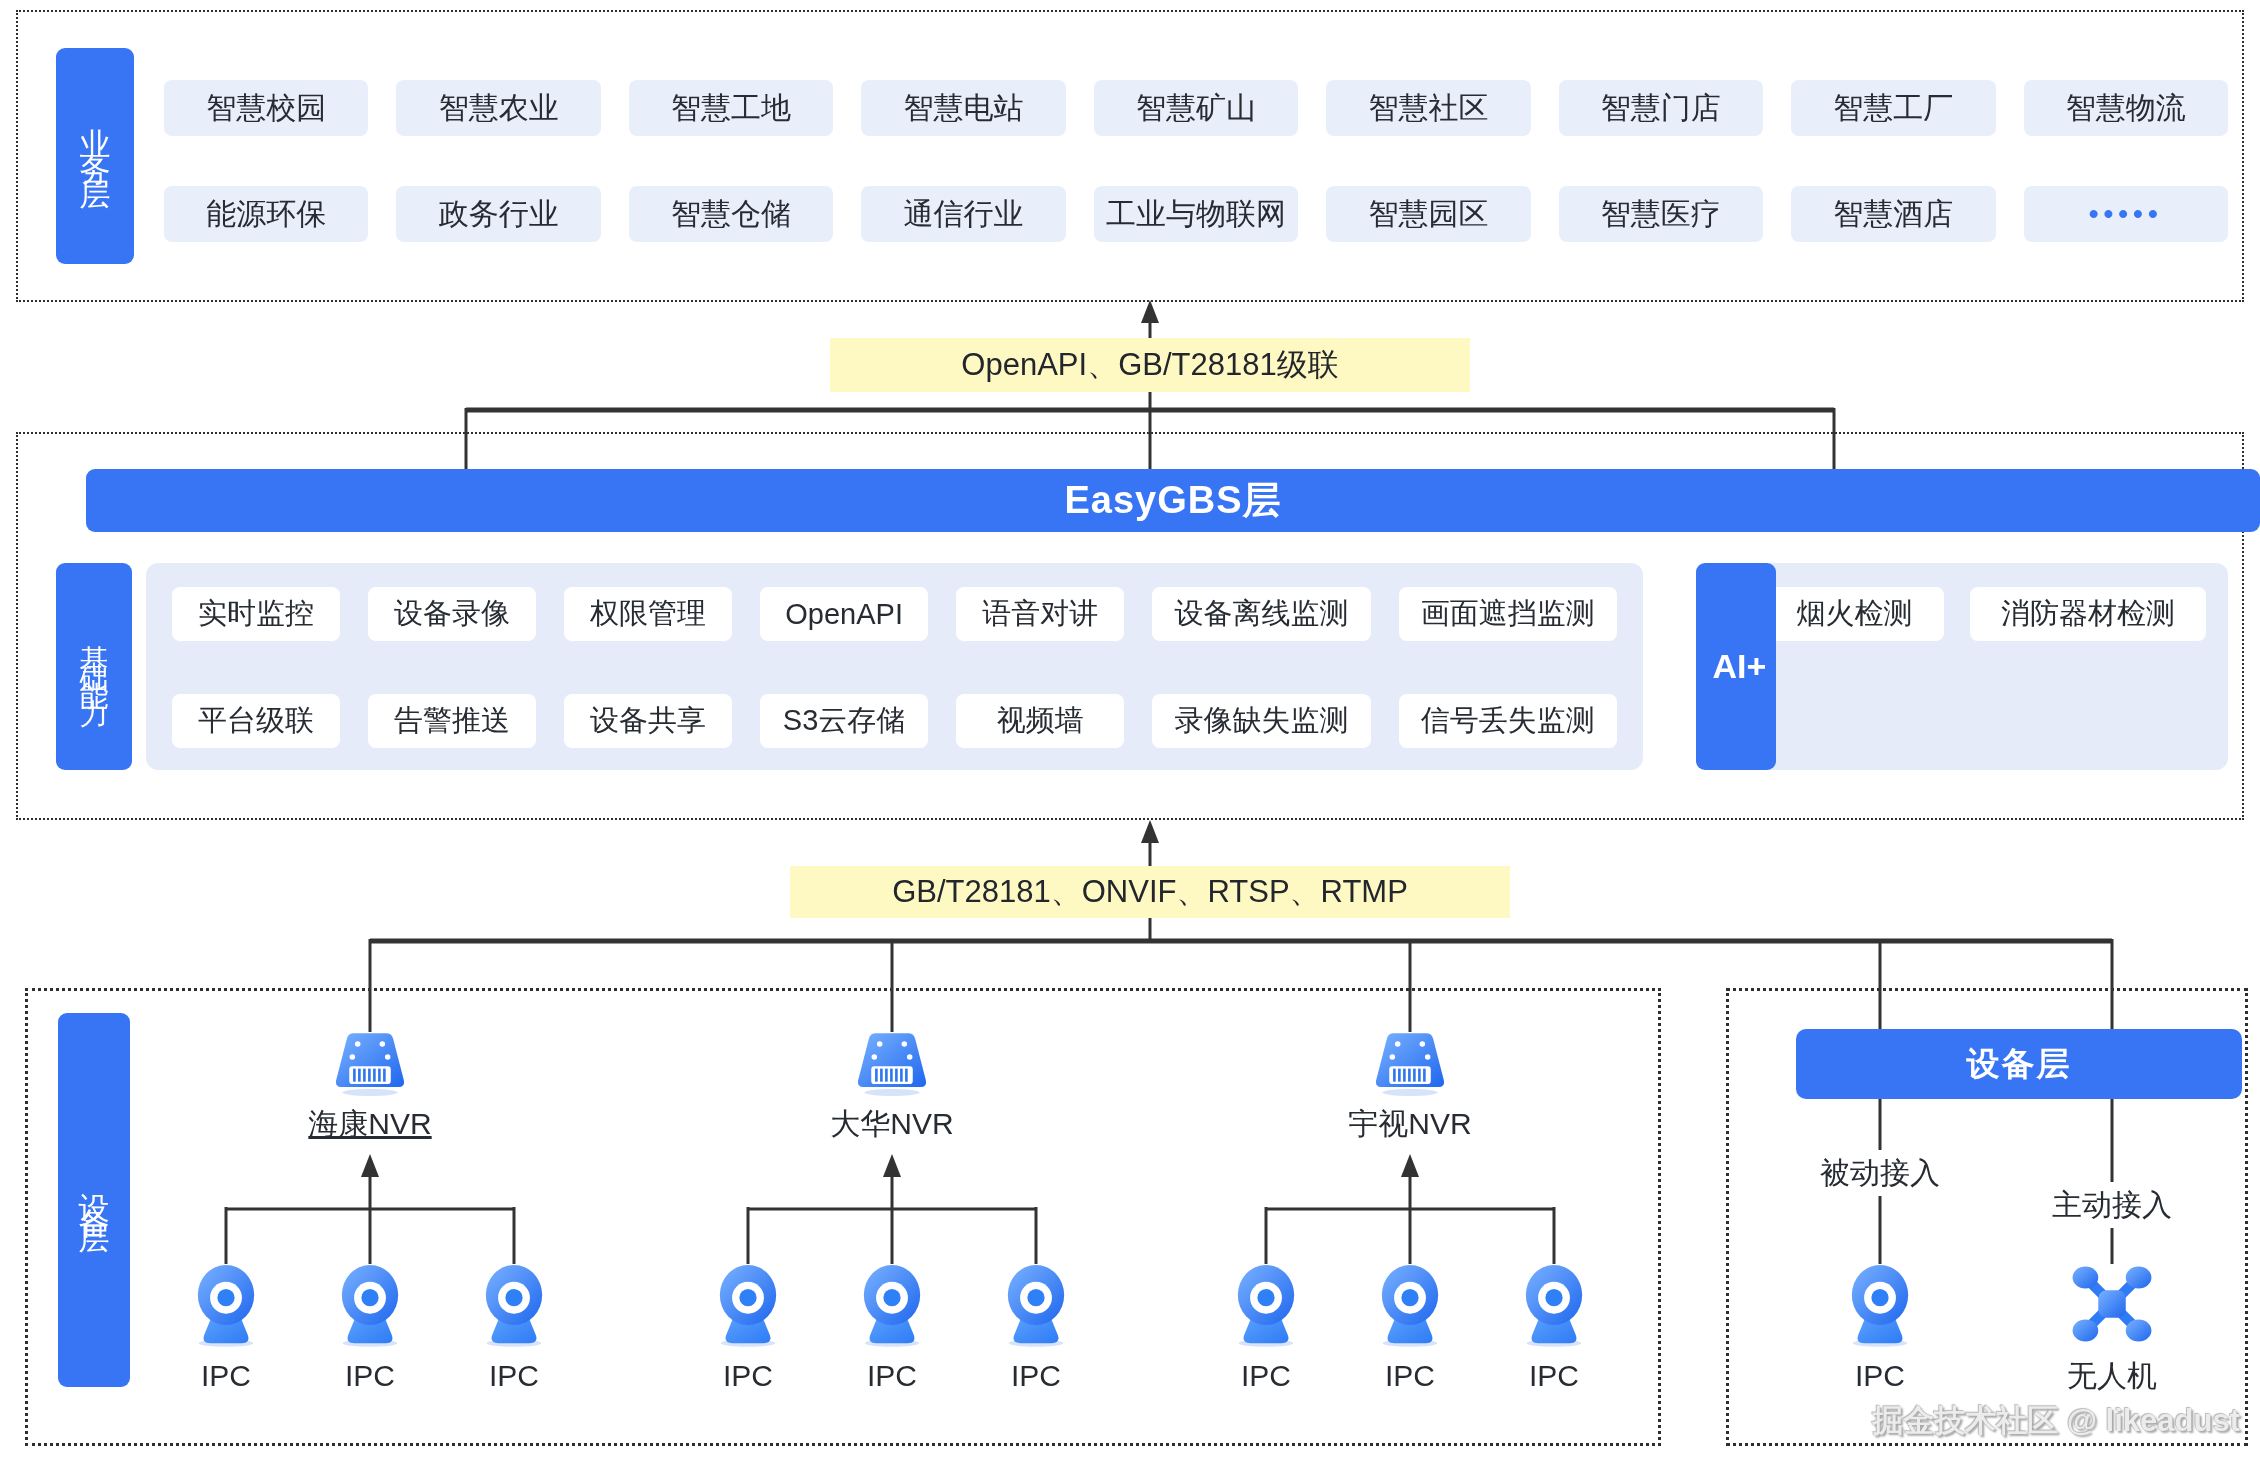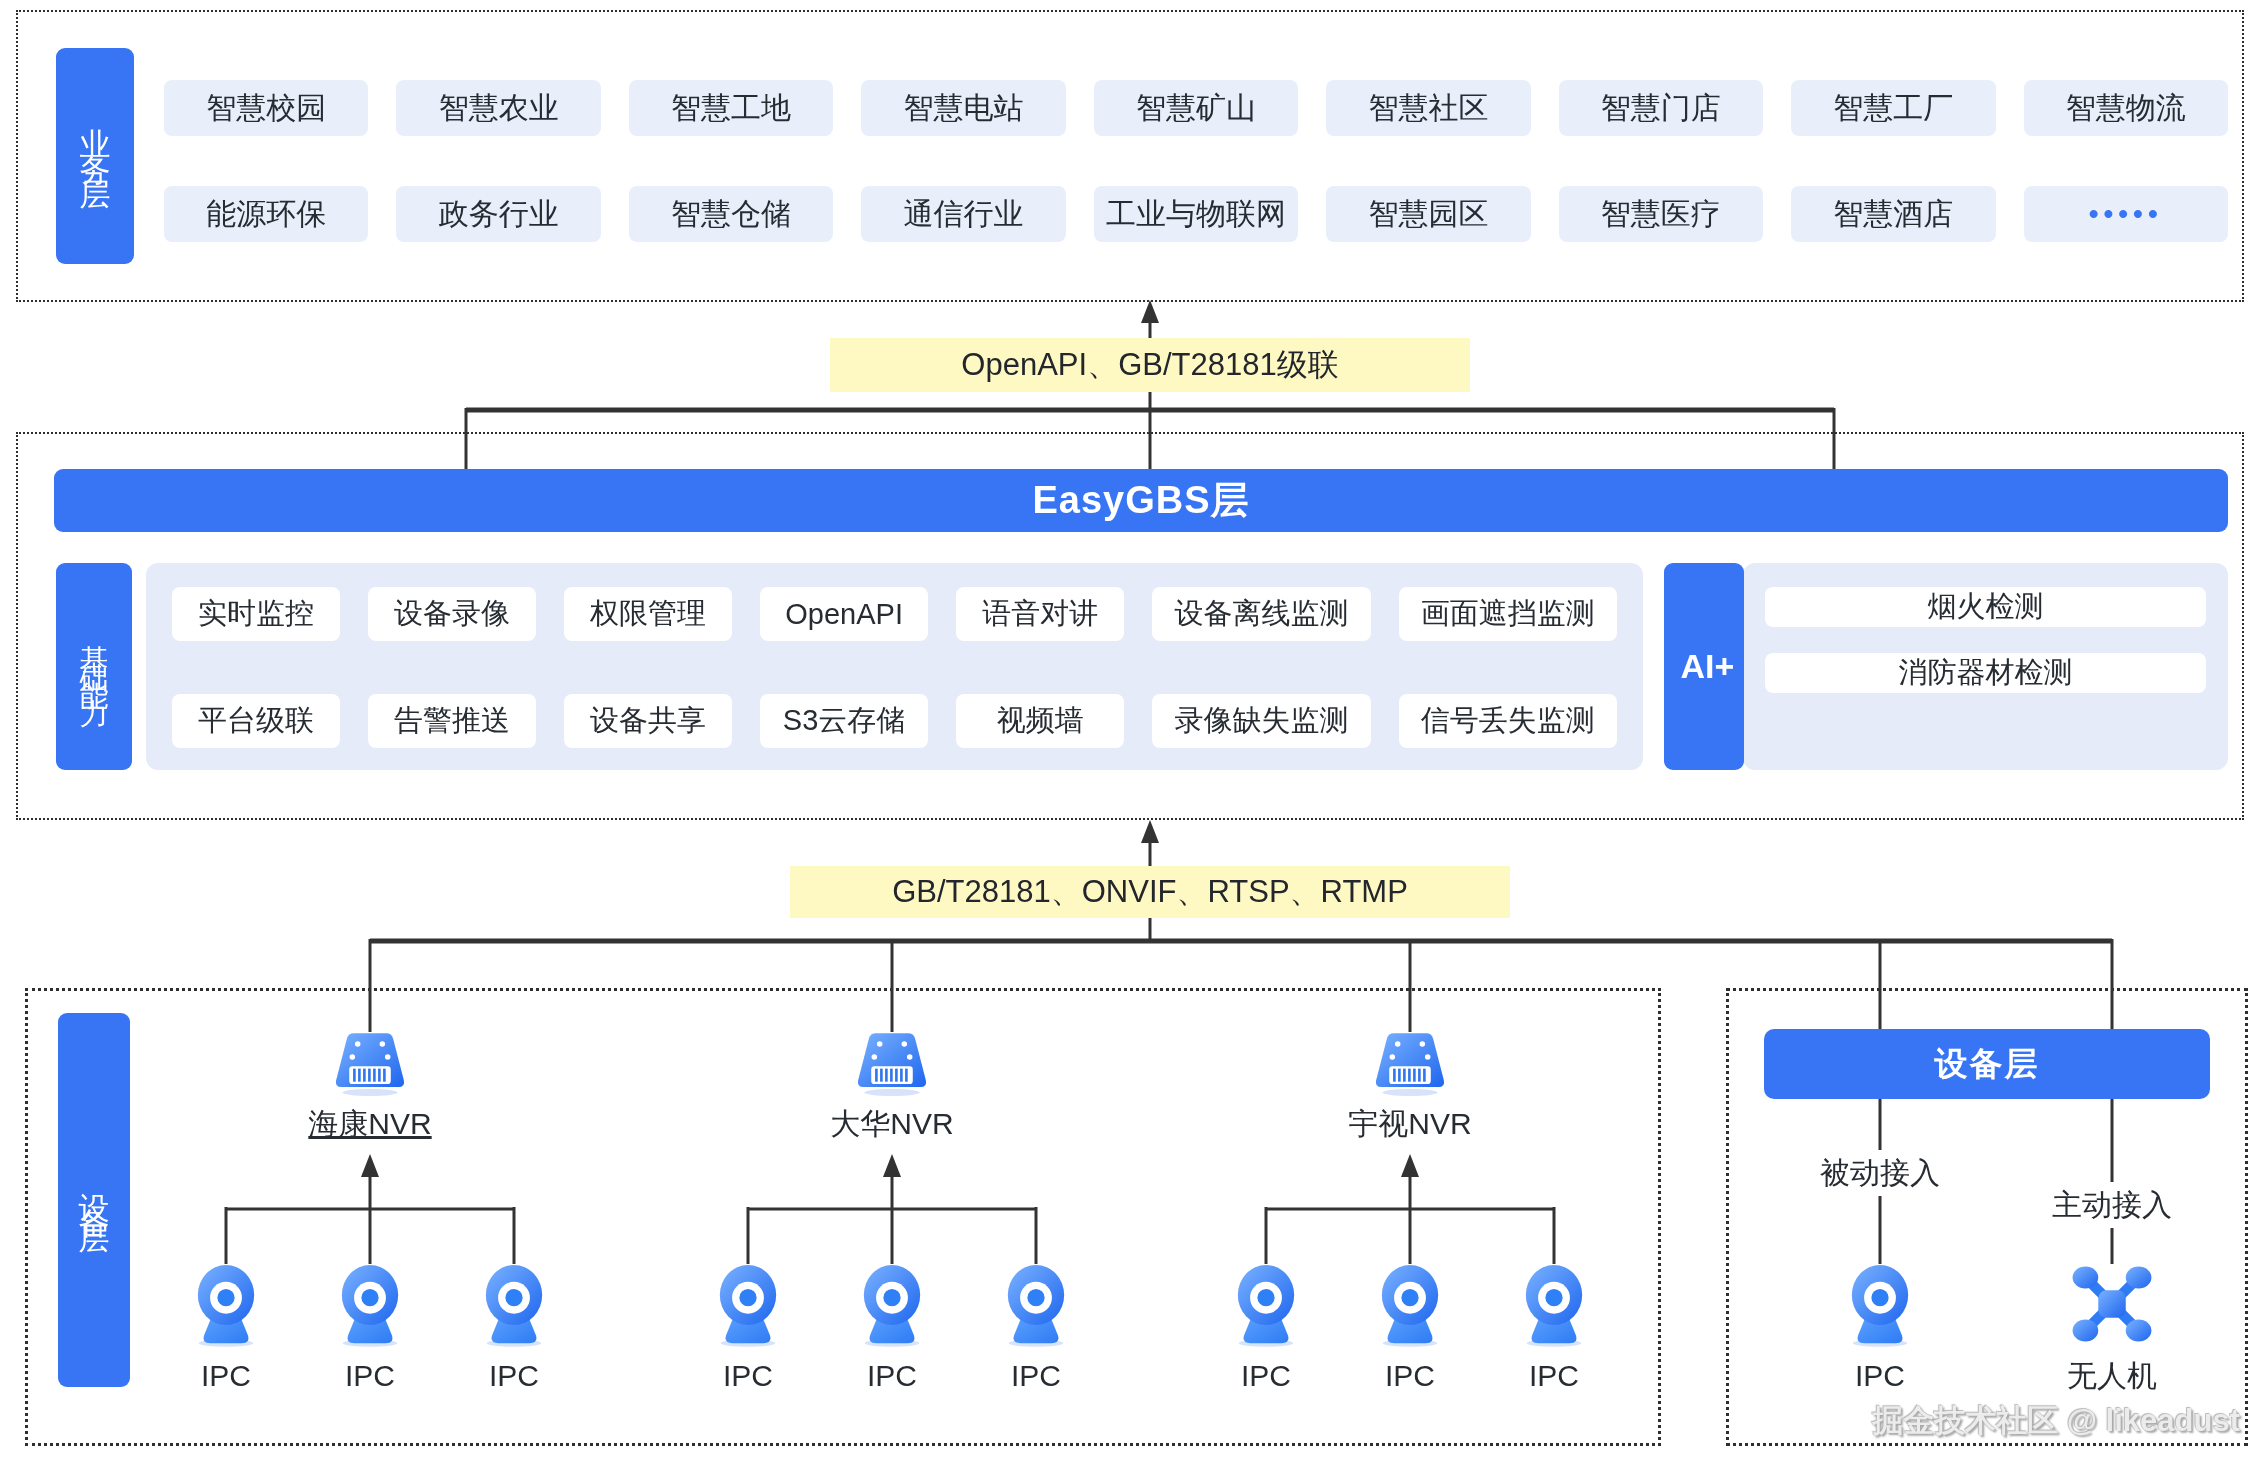--- a/index.html
+++ b/index.html
@@ -27,35 +27,35 @@
 
   
   .tile-row{position:absolute;display:flex;gap:28px;z-index:2;}
   .tile{flex:1;height:56px;background:var(--tile);border-radius:8px;
     display:flex;align-items:center;justify-content:center;
     font-size:30px;font-weight:500;color:var(--ink);white-space:nowrap;}
   .tile.dots{color:var(--blue);font-weight:900;font-size:28px;letter-spacing:5px;}
 
   
   .blue-bar{position:absolute;background:var(--blue);color:#fff;border-radius:9px;
-    display:flex;align-items:center;justify-content:center;z-index:2;}
+    display:flex;align-items:center;justify-content:center;z-index:2;margin-left:32px;}
   #easygbs-bar{font-size:38px;font-weight:bold;letter-spacing:1px;}
   #ai-bar{font-size:34px;font-weight:bold;padding-left:7px;}
   #device-header-bar{font-size:33px;font-weight:bold;letter-spacing:2px;border-radius:10px;}
 
   
   .cap-container{position:absolute;background:var(--container);border-radius:12px;z-index:1;}
   .cap-row{position:absolute;left:26px;right:26px;display:flex;gap:28px;}
   .cap-row.r1{top:24px;}
   .cap-row.r2{top:131px;}
   .wtile{flex:1;height:54px;background:#ffffff;border-radius:8px;
     display:flex;align-items:center;justify-content:center;
     font-size:29px;font-weight:500;color:var(--ink);white-space:nowrap;z-index:2;}
   .wtile.wide{flex:1.3;}
-  .ai-row{position:absolute;left:22px;right:22px;display:flex;gap:26px;flex-direction:column;}
+  .ai-row{position:absolute;left:22px;right:22px;display:flex;gap:26px;}
   .ai-row.r1{top:24px;}
   .ai-row.r2{top:131px;}
   .ai-row .wtile.wide{flex:1.32;}
 
   
   .conn-label{position:absolute;background:#fef9c3;display:flex;align-items:center;justify-content:center;
     font-size:31px;font-weight:500;color:#23262c;z-index:2;white-space:nowrap;}
 
   
   .item-label{position:absolute;display:flex;align-items:center;justify-content:center;

